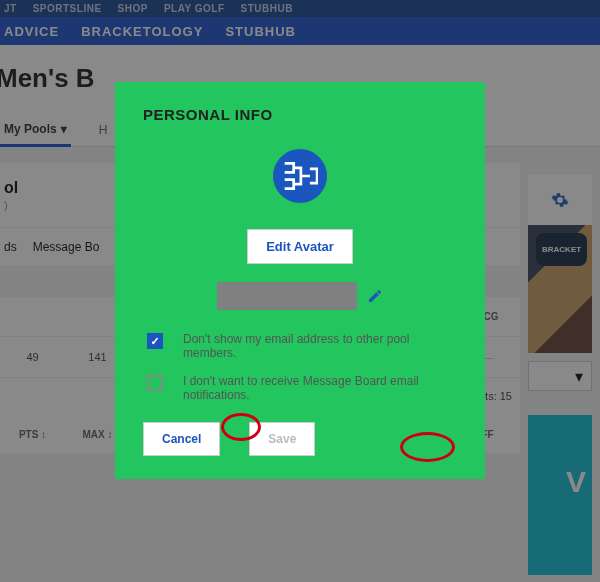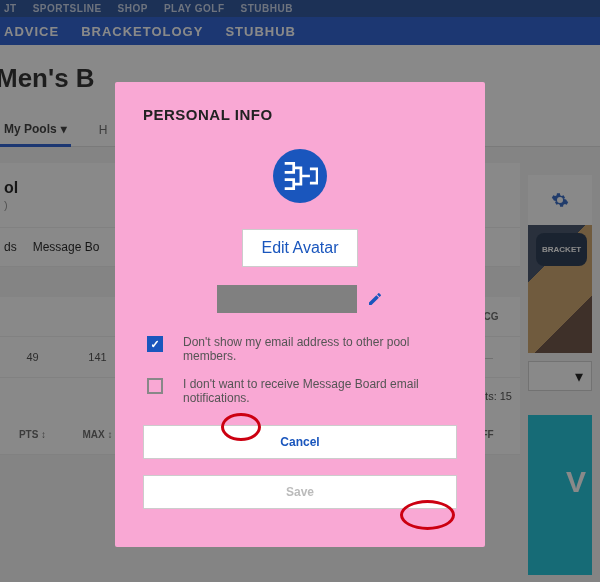--- a/index.html
+++ b/index.html
@@ -30,33 +30,33 @@
     .ad .letter{position:absolute;right:6px;top:50px;color:#fff;font-size:30px;font-weight:900;}
     .table { background:#fff; margin-top: 30px; }
     .table .row { display:grid; grid-template-columns: repeat(8, 1fr); text-align:center; font-size:11px; color:#333; padding:14px 0; border-bottom:1px solid #eee;}
     .table .hdr { font-size:10px; color:#555; font-weight:bold; }
     .dash { color:#bbb; }
     .total-row { text-align:right; font-size:11px; padding:12px 8px; color:#333; }
     .total-row .circ{display:inline-block;width:12px;height:12px;border:2px solid #333;border-radius:50%;vertical-align:middle;margin-right:4px;position:relative;}
     .total-row .circ::after{content:'i';position:absolute;left:3px;top:-2px;font-size:9px;font-weight:bold;}
     
     .overlay { position:absolute; inset:0; background:rgba(40,40,40,0.55); display:flex; align-items:flex-start; justify-content:center; padding-top:82px; }
-    .modal { background:#f9a8d4; width: 370px; border-radius:2px; padding: 24px 28px 38px 28px; position:relative; }
+    .modal { background:#22c55e; width: 370px; border-radius:2px; padding: 24px 28px 23px 28px; position:relative; }
     .modal h2 { font-size:15px; font-weight:900; letter-spacing:0.5px; color:#222; margin-bottom: 26px; }
     .avatar { width:54px; height:54px; border-radius:50%; background:#1a56bd; margin:0 auto 26px auto; display:flex; align-items:center; justify-content:center; position:relative; }
     .avatar svg { width: 36px; height: 36px; }
-    .edit-btn { display:block; margin:0 auto 18px auto; border:1px solid #ccc; background:#fff; padding:9px 18px; font-size:16px; color:#1a56bd; font-weight:normal; cursor:pointer; }
+    .edit-btn { display:block; margin:0 auto 18px auto; border:1px solid #ccc; background:#fff; padding:9px 18px; font-size:13px; color:#1a56bd; font-weight:bold; cursor:pointer; }
     .name-row { display:flex; align-items:center; justify-content:center; gap:10px; margin-bottom: 22px; }
     .name-block { width: 140px; height: 28px; background:#808080; }
     .pencil { width:16px; height:16px; }
     .check-row { display:flex; align-items:flex-start; gap:20px; font-size:12px; color:#555; margin-bottom:14px; padding-left: 4px; }
     .cbox { width:16px; height:16px; border:2px solid #888; flex-shrink:0; display:flex; align-items:center; justify-content:center; margin-top:1px;}
     .cbox.checked { background:#1a56bd; border-color:#1a56bd; }
     .cbox.checked::after { content:'✓'; color:#fff; font-size:11px; font-weight:bold; }
-    .btn-row { display:flex; gap:16px; margin-top: 20px; flex-direction: column; }
+    .btn-row { display:flex; gap:29px; margin-top: 20px; }
     .btn { border:1px solid #ccc; background:#fff; padding:9px 18px; font-size:12px; font-weight:bold; cursor:pointer; }
     .btn.cancel { color:#1a56bd; }
     .btn.save { color:#bbb; }
     .ring { position:absolute; border:3px solid #cc0011; border-radius:50%; pointer-events:none; }
     .ring.r1 { width:40px; height:28px; left:106px; top:331px; }
     .ring.r2 { width:55px; height:30px; right:30px; bottom:17px; }
   </style>
 </head>
 <body>
 

